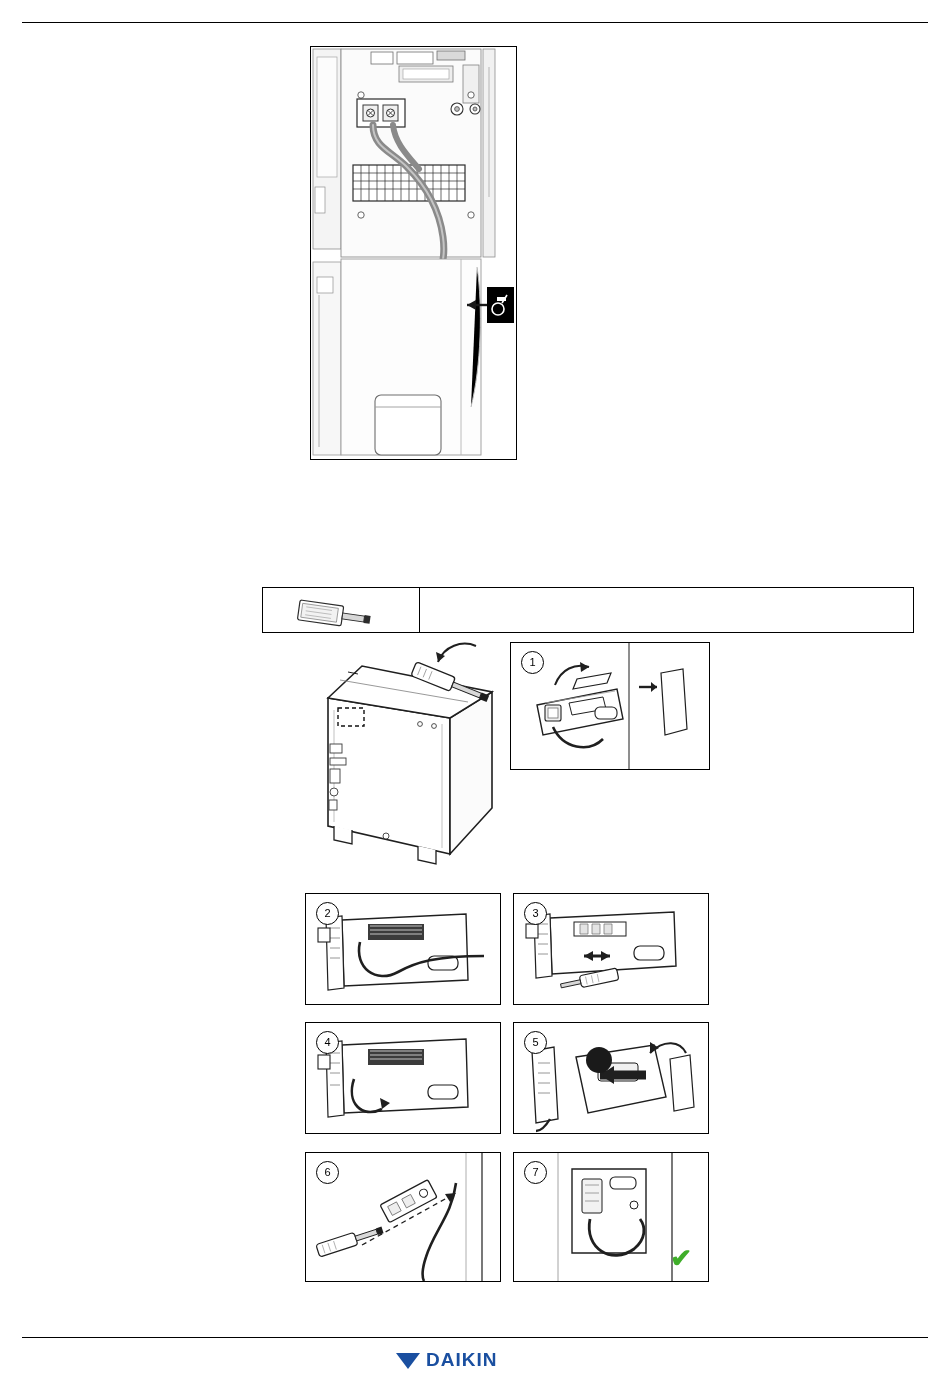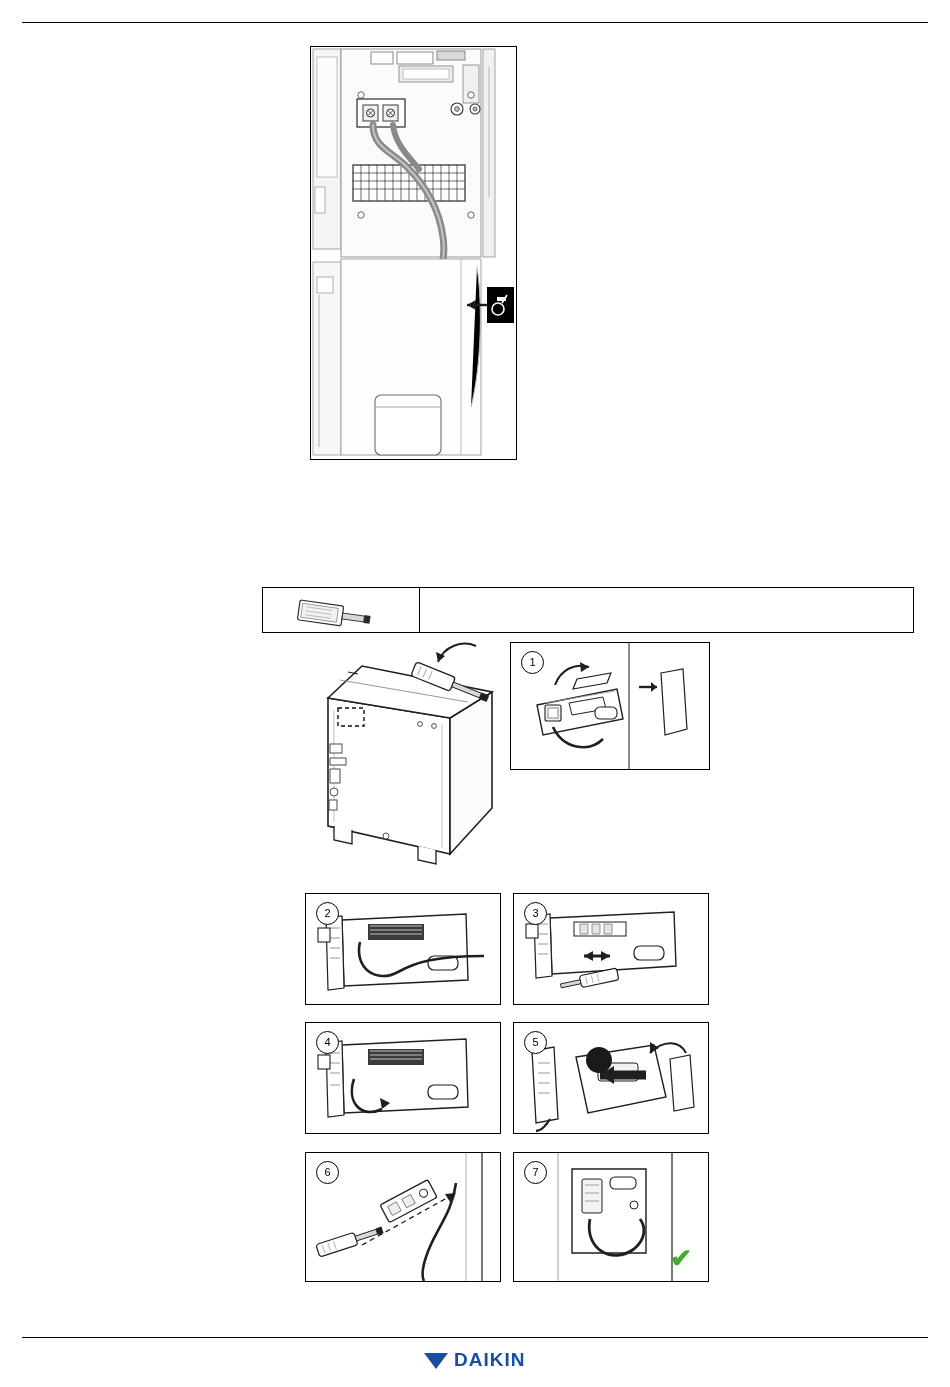--- a/index.html
+++ b/index.html
@@ -112,21 +112,21 @@
   }
   .blackdot {
     position: absolute;
     width: 26px; height: 26px;
     border-radius: 50%;
     background: #1a1a1a;
   }
   
   .logo {
     position: absolute;
-    left: 424px;
+    left: 396px;
     top: 1347px;
     width: 140px;
     height: 26px;
     display: flex;
     align-items: center;
     gap: 4px;
   }
   .logo-mark { width: 26px; height: 19px; }
   .logo-text {
     font-family: "Liberation Sans", sans-serif;

